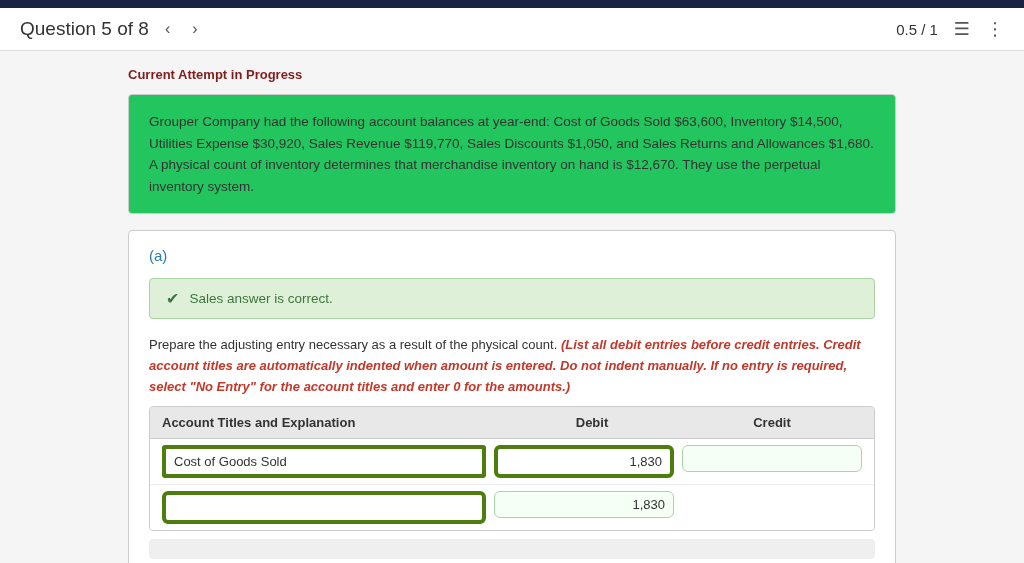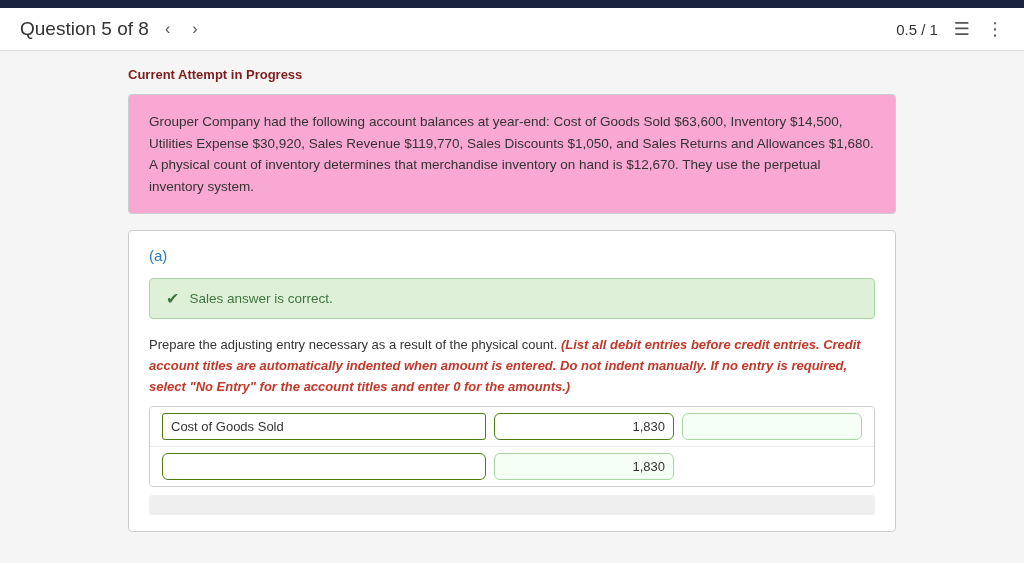--- a/index.html
+++ b/index.html
@@ -68,21 +68,21 @@
     }
 
     .attempt-badge {
       font-size: 13px;
       font-weight: bold;
       color: #7f1d1d;
       margin-bottom: 12px;
     }
 
     .problem-box {
-      background: #f9a8d4;
+      background: #22c55e;
       border: 1px solid #ccc;
       border-radius: 4px;
       padding: 16px 20px;
       font-size: 13.5px;
       line-height: 1.6;
       margin-bottom: 16px;
       color: #333;
     }
 
     .section-box {
@@ -158,21 +158,21 @@
       gap: 8px;
       background: #fff;
       border-bottom: 1px solid #eee;
     }
 
     .table-row:last-child {
       border-bottom: none;
     }
 
     .cell-input {
-      border: 1px solid #4d7c0f;
+      border: 4px solid #4d7c0f;
       border-radius: 3px;
       padding: 5px 8px;
       font-size: 13px;
       background: #fff;
       color: #333;
       width: 100%;
     }
 
     .cell-input.credit-filled {
       border: 1px solid #a8d5a2;
@@ -226,20 +226,25 @@
       <span class="check-icon">✔</span>
       <span>Sales answer is correct.</span>
     </div>
 
     <div class="instructions">
       <span>Prepare the adjusting entry necessary as a result of the physical count.</span>
       <span class="italic-red">(List all debit entries before credit entries. Credit account titles are automatically indented when amount is entered. Do not indent manually. If no entry is required, select "No Entry" for the account titles and enter 0 for the amounts.)</span>
     </div>
 
     <div class="table-container">
+      <div class="table-header">
+        <span>Account Titles and Explanation</span>
+        <span class="col-debit">Debit</span>
+        <span class="col-credit">Credit</span>
+      </div>
 
       <div class="table-row">
         <div>
           <input class="cell-input" type="text" value="Cost of Goods Sold" style="">
         </div>
         <div>
           <input class="cell-input right-align" type="text" value="1,830" style="">
         </div>
         <div>
           <input class="cell-input credit-filled right-align" type="text" value="" style="">

